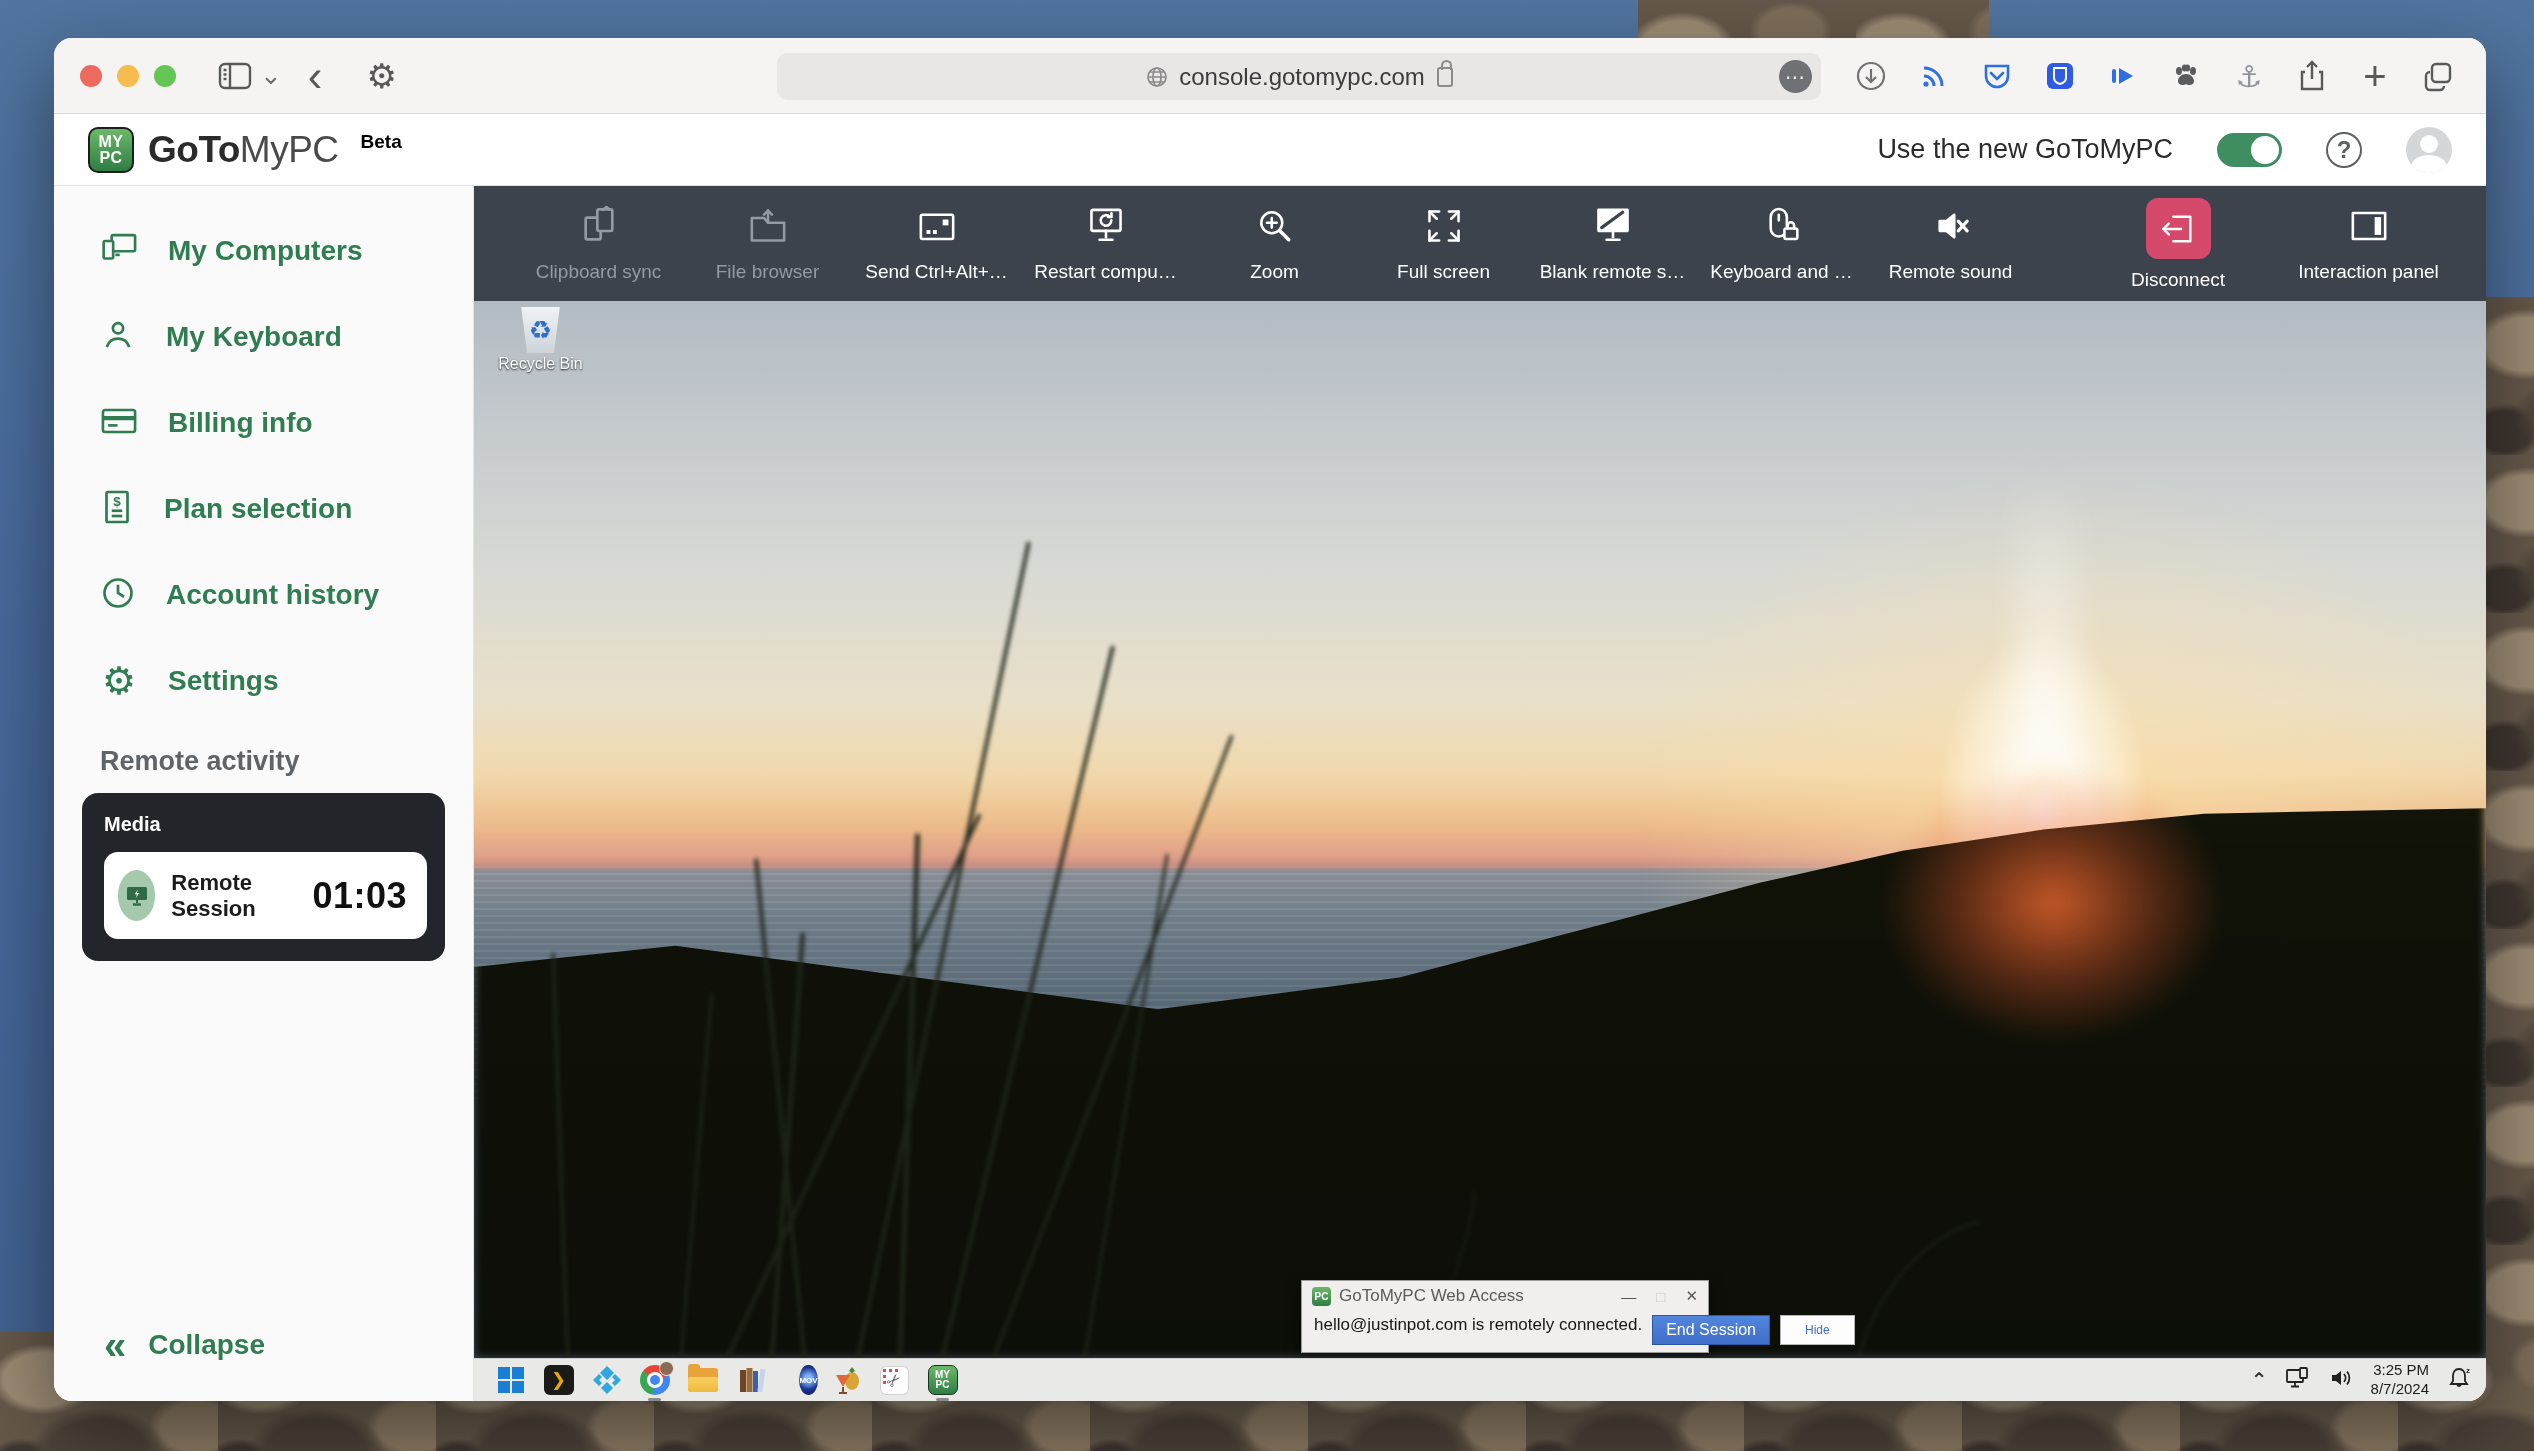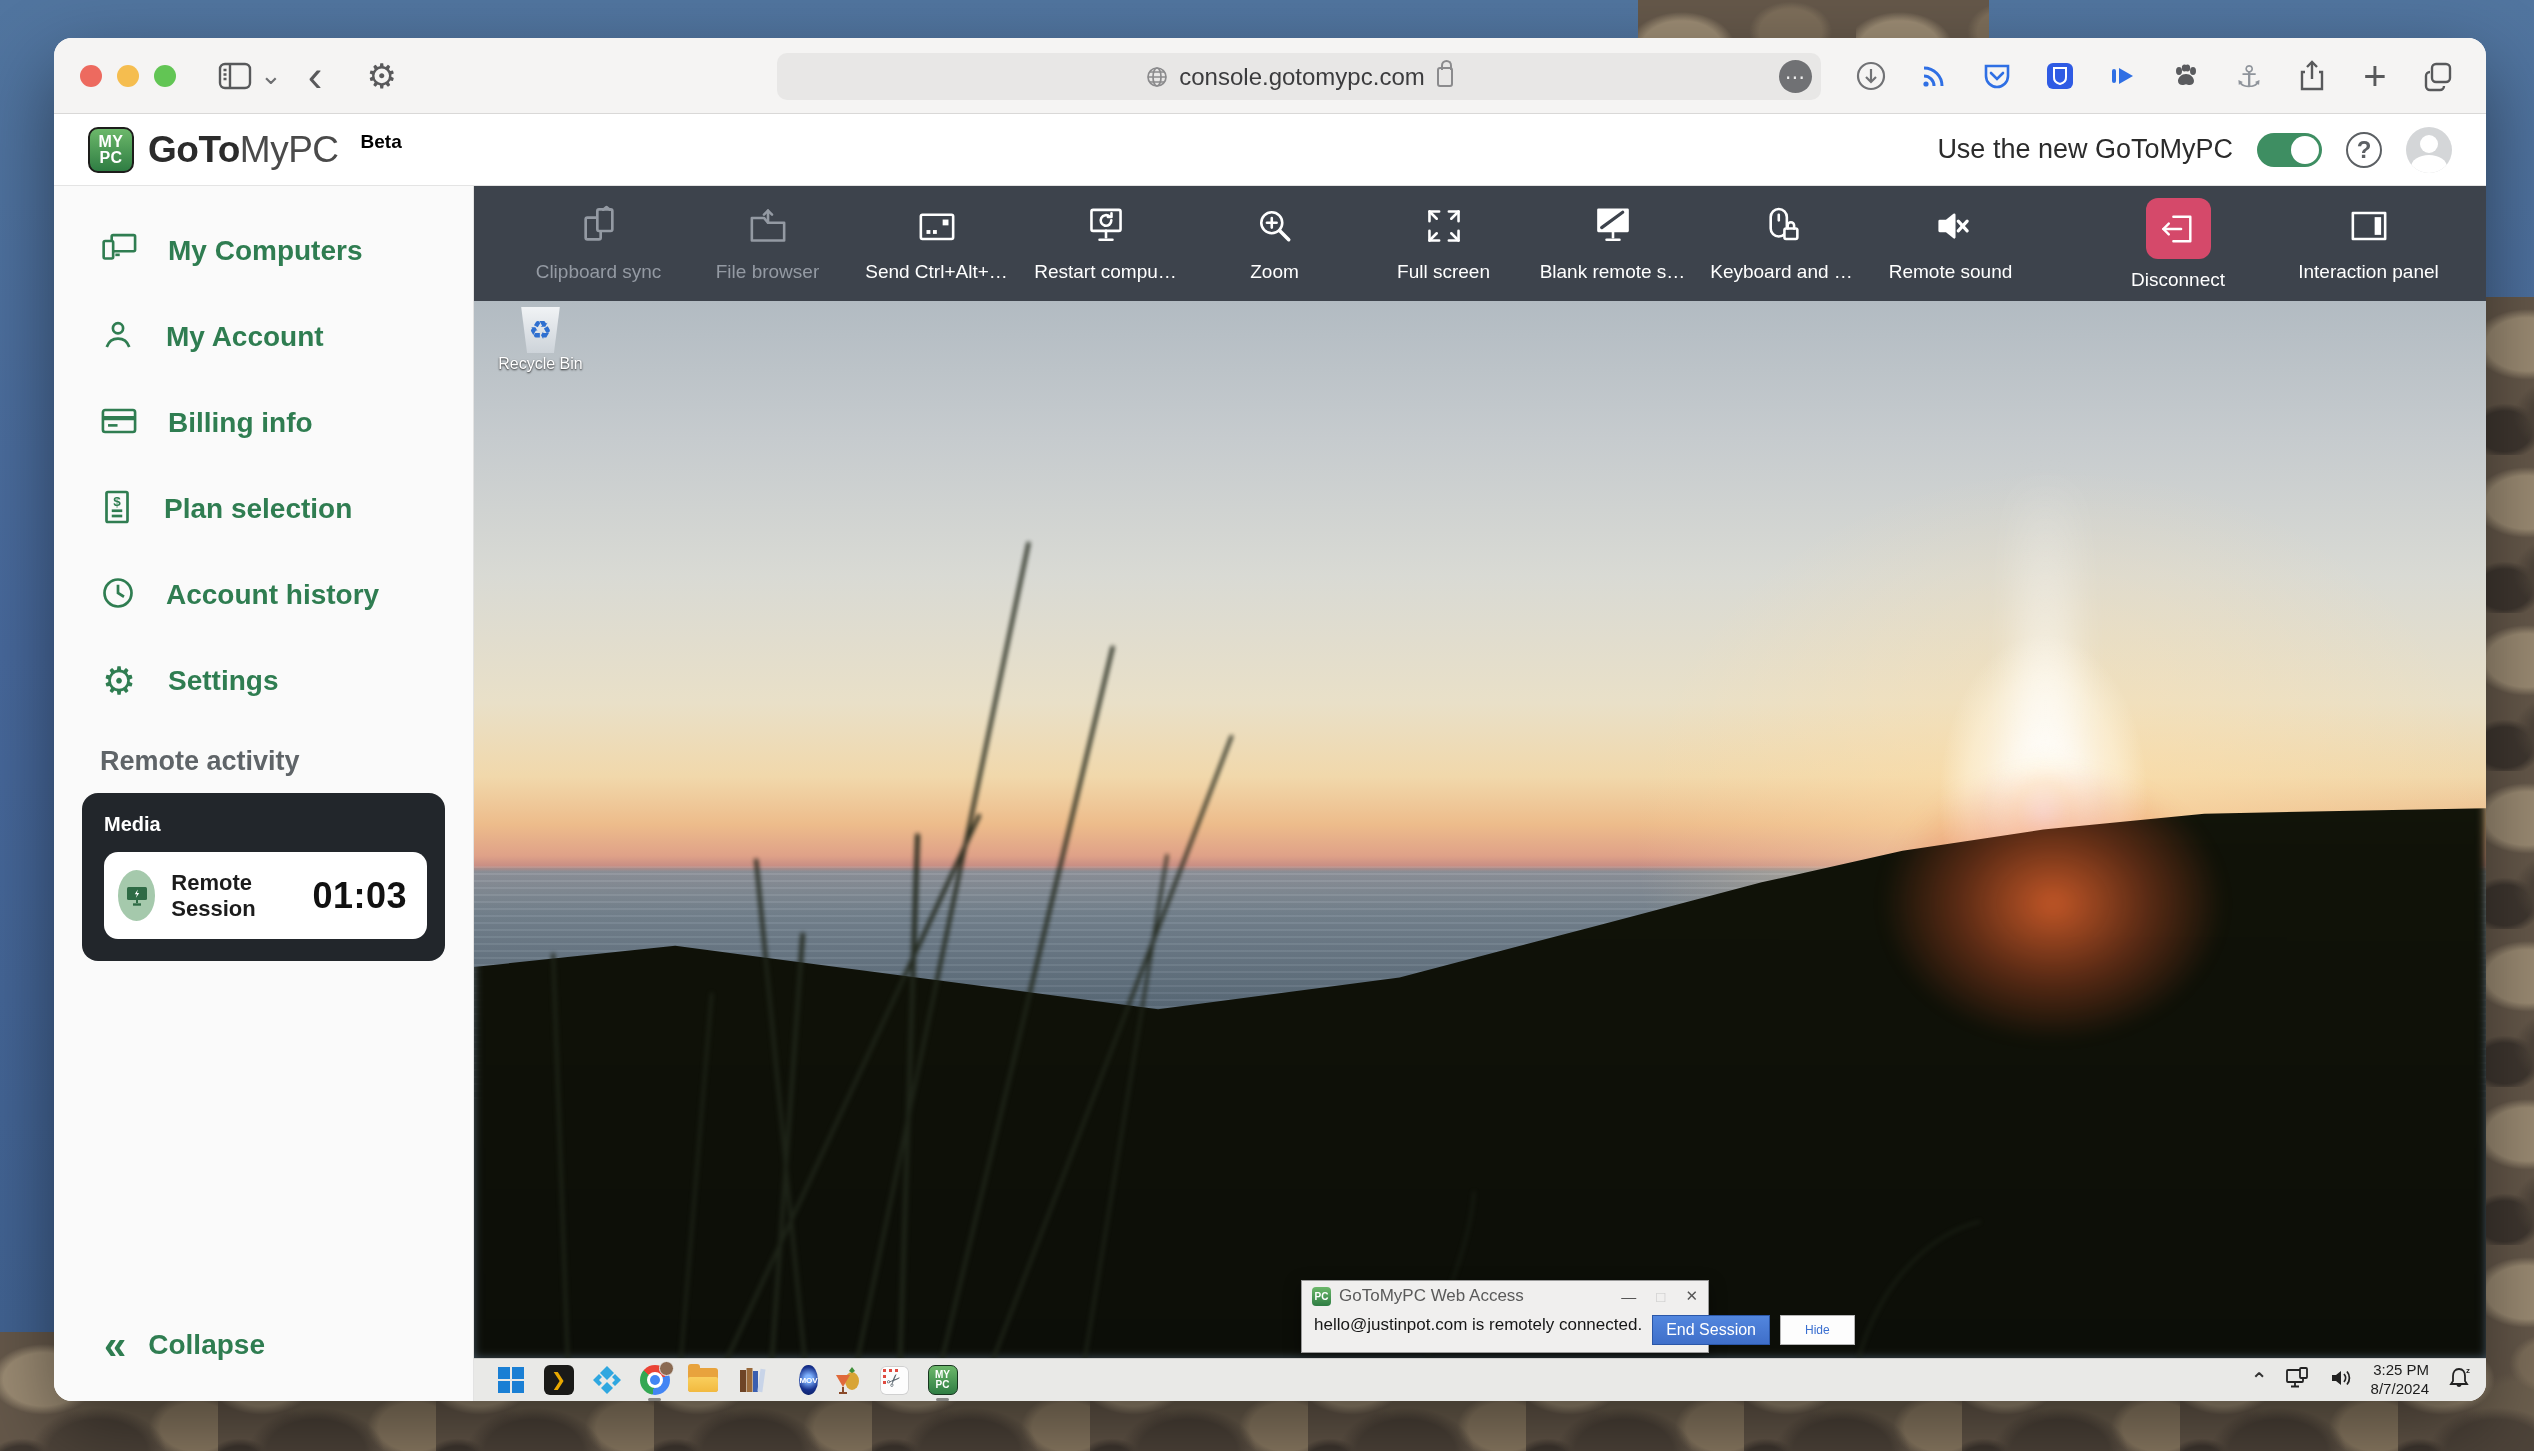--- a/index.html
+++ b/index.html
@@ -57,21 +57,21 @@
   .app-header { height:72px; background:#ffffff; border-bottom:1px solid #e4e4e4;
                 display:flex; align-items:center; padding:0 34px; flex:0 0 auto; }
   .logo { display:flex; align-items:center; gap:14px; }
   .logo-badge { width:46px; height:46px; border-radius:10px; border:2px solid #1d1d1b;
                 background:linear-gradient(180deg,#6cb86a,#2f7d43); color:#fff; font-weight:bold;
                 font-size:16px; line-height:1.0; display:flex; flex-direction:column;
                 align-items:center; justify-content:center; letter-spacing:0.5px; }
   .logo-word { font-size:37px; color:#2b2b2b; letter-spacing:-0.5px; }
   .logo-word b { font-weight:bold; } .logo-word span { font-weight:300; color:#4a4a4a; }
   .beta { color:#000000; font-size:19px; font-weight:bold; margin-left:8px; position:relative; top:-8px;}
-  .hdr-right { margin-left:auto; display:flex; align-items:center; gap:24px; }
+  .hdr-right { margin-left:auto; display:flex; align-items:center; gap:44px; }
   .toggle-label { font-size:27px; color:#2b2b2b; }
   .toggle { width:65px; height:34px; border-radius:17px; background:#3e8e62; position:relative; }
   .toggle .knob { position:absolute; right:3px; top:3px; width:28px; height:28px; border-radius:50%; background:#fff; }
   .help { width:36px; height:36px; border-radius:50%; border:2.5px solid #5c6064; color:#5c6064;
           font-size:24px; font-weight:bold; display:flex; align-items:center; justify-content:center; }
   .avatar { width:46px; height:46px; border-radius:50%; background:#d4d6d8; position:relative; overflow:hidden; }
   .avatar:before{content:"";position:absolute;left:14px;top:8px;width:18px;height:18px;border-radius:50%;background:#fff;}
   .avatar:after{content:"";position:absolute;left:5px;top:28px;width:36px;height:24px;border-radius:50%;background:#fff;}
 
   .app-body { flex:1; display:flex; min-height:0; }
@@ -347,21 +347,21 @@
           <span class="side-label">My Computers</span>
         </div>
         <div class="side-item">
           <span>
             <svg width="36" height="36" viewBox="0 0 24 24">
                 <g fill="none" stroke="#2f7d51" stroke-width="1.8">
               <circle cx="12" cy="7.5" r="3.4"></circle>
                   <path d="M4.5 20c1.3-3.8 4-5.6 7.5-5.6s6.2 1.8 7.5 5.6"></path>
                 </g>
               </svg></span>
-          <span class="side-label">My Account</span>
+          <span class="side-label">My Keyboard</span>
         </div>
         <div class="side-item">
           <span>
             <svg width="38" height="32" viewBox="0 0 26 20">
                 <g fill="none" stroke="#2f7d51" stroke-width="1.8">
               <rect x="2" y="2.5" width="22" height="15" rx="1.5"></rect>
                   <line x1="2" y1="8" x2="24" y2="8" stroke-width="3"></line>
               <line x1="5.5" y1="13" x2="12" y2="13"></line>
                 </g>
               </svg></span>

